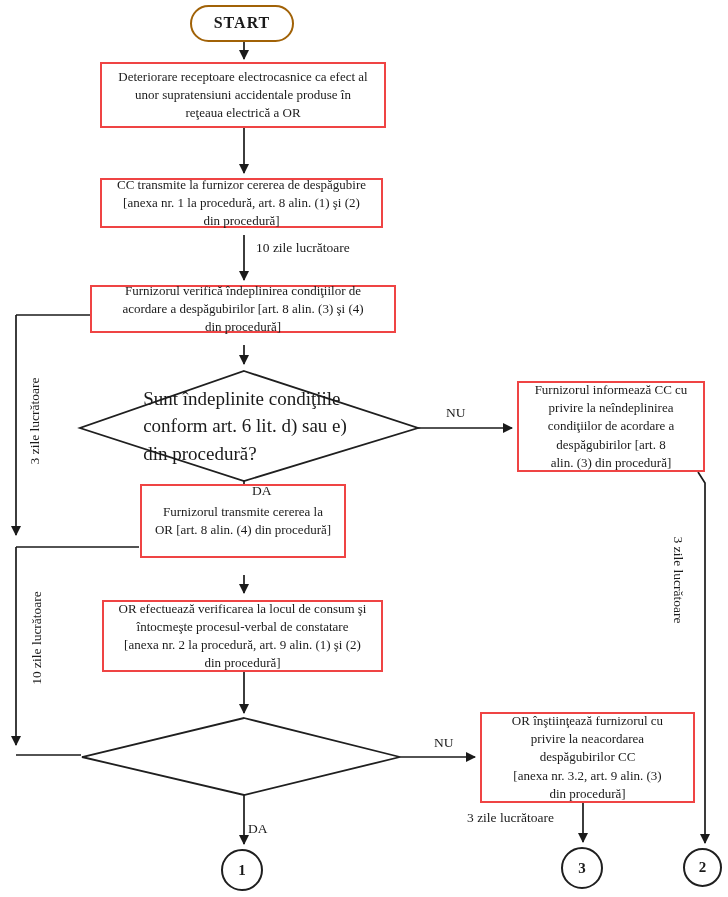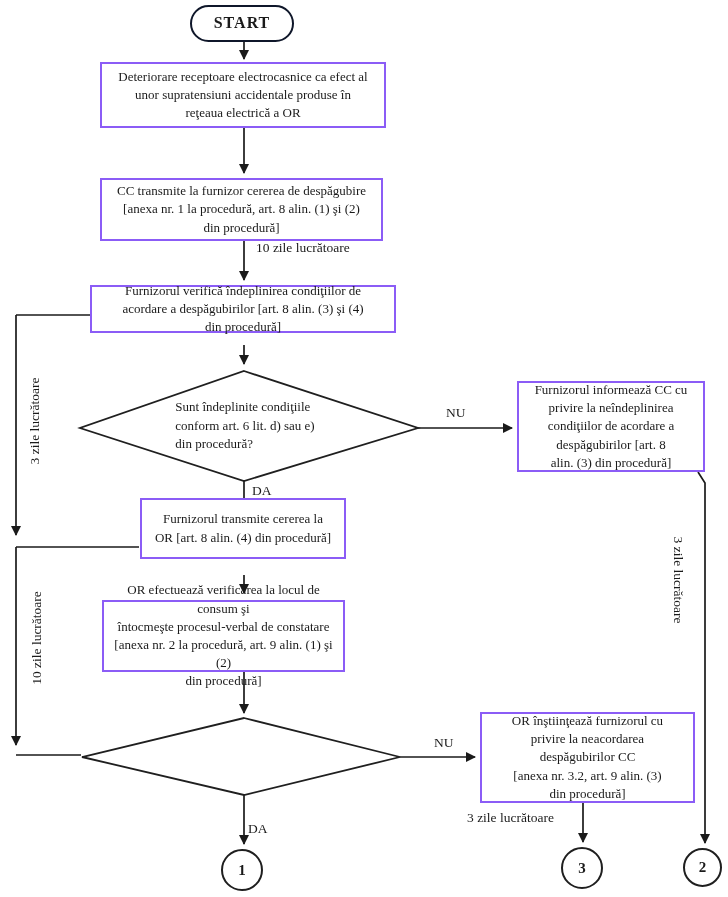--- a/index.html
+++ b/index.html
@@ -7,26 +7,26 @@
     position:relative;width:728px;height:897px;background:#ffffff;
     font-family:"Liberation Serif","DejaVu Serif",serif;color:#1a1a1a;
     overflow:hidden;
   }
   #wires{position:absolute;left:0;top:0;z-index:0;}
   .node{
     position:absolute;z-index:1;box-sizing:border-box;
     display:flex;align-items:center;justify-content:center;
     text-align:center;font-size:13px;line-height:1.4;
   }
-  .box{border:2px solid #8b5cf6;background:#ffffff;padding:0 4px;}
-  .pill{border:2px solid #0f172a;border-radius:19px;background:#ffffff;
+  .box{border:2px solid #ef4444;background:#ffffff;padding:0 4px;}
+  .pill{border:2px solid #a16207;border-radius:19px;background:#ffffff;
     font-weight:bold;font-size:16px;letter-spacing:1px;}
   .txt{white-space:pre-line;}
   .dtext{position:absolute;z-index:2;display:flex;align-items:center;justify-content:center;
-    font-size:13px;line-height:1.45;background:transparent;}
+    font-size:19px;line-height:1.45;background:transparent;}
   .elabel{position:absolute;z-index:2;font-size:13.5px;white-space:nowrap;}
   .vlabel{position:absolute;z-index:2;font-size:13.5px;width:110px;text-align:center;white-space:nowrap;}
   .rotccw{transform:rotate(-90deg);}
   .rotcw{transform:rotate(90deg);}
   .circle{
     position:absolute;z-index:1;box-sizing:border-box;border:2px solid #1f1f1f;border-radius:50%;
     background:#fff;display:flex;align-items:center;justify-content:center;
     font-weight:bold;font-size:15px;
   }
 </style>
@@ -69,21 +69,21 @@
   <div class="node pill" style="left:190px;top:5px;width:104px;height:37px">
     <span>START</span>
   </div>
 
   <div class="node box" style="left:100px;top:62px;width:286px;height:66px">
     <span class="txt">Deteriorare receptoare electrocasnice ca efect al
 unor supratensiuni accidentale produse în
 reţeaua electrică a OR</span>
   </div>
 
-  <div class="node box" style="left:100px;top:178px;width:283px;height:63px">
+  <div class="node box" style="left:100px;top:178px;width:283px;height:50px">
     <span class="txt">CC transmite la furnizor cererea de despăgubire
 [anexa nr. 1 la procedură, art. 8 alin. (1) şi (2)
 din procedură]</span>
   </div>
 
   <div class="node box" style="left:90px;top:285px;width:306px;height:48px">
     <span class="txt">Furnizorul verifică îndeplinirea condiţiilor de
 acordare a despăgubirilor [art. 8 alin. (3) şi (4)
 din procedură]</span>
   </div>
@@ -95,26 +95,26 @@
   </div>
 
   <div class="node box" style="left:517px;top:381px;width:188px;height:91px">
     <span class="txt">Furnizorul informează CC cu
 privire la neîndeplinirea
 condiţiilor de acordare a
 despăgubirilor [art. 8
 alin. (3) din procedură]</span>
   </div>
 
-  <div class="node box" style="left:140px;top:498px;width:206px;height:61px">
+  <div class="node box" style="left:140px;top:484px;width:206px;height:74px">
     <span class="txt">Furnizorul transmite cererea la
 OR [art. 8 alin. (4) din procedură]</span>
   </div>
 
-  <div class="node box" style="left:102px;top:600px;width:243px;height:72px">
+  <div class="node box" style="left:102px;top:600px;width:281px;height:72px">
     <span class="txt">OR efectuează verificarea la locul de consum şi
 întocmeşte procesul-verbal de constatare
 [anexa nr. 2 la procedură, art. 9 alin. (1) şi (2)
 din procedură]</span>
   </div>
 
 
   <div class="node box" style="left:480px;top:712px;width:215px;height:91px">
     <span class="txt">OR înştiinţează furnizorul cu
 privire la neacordarea

